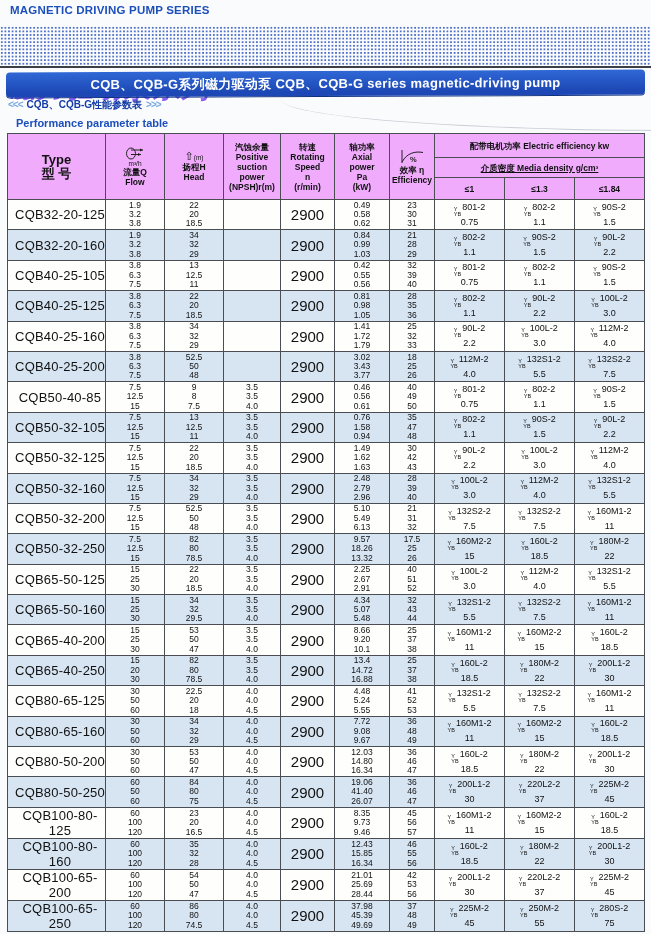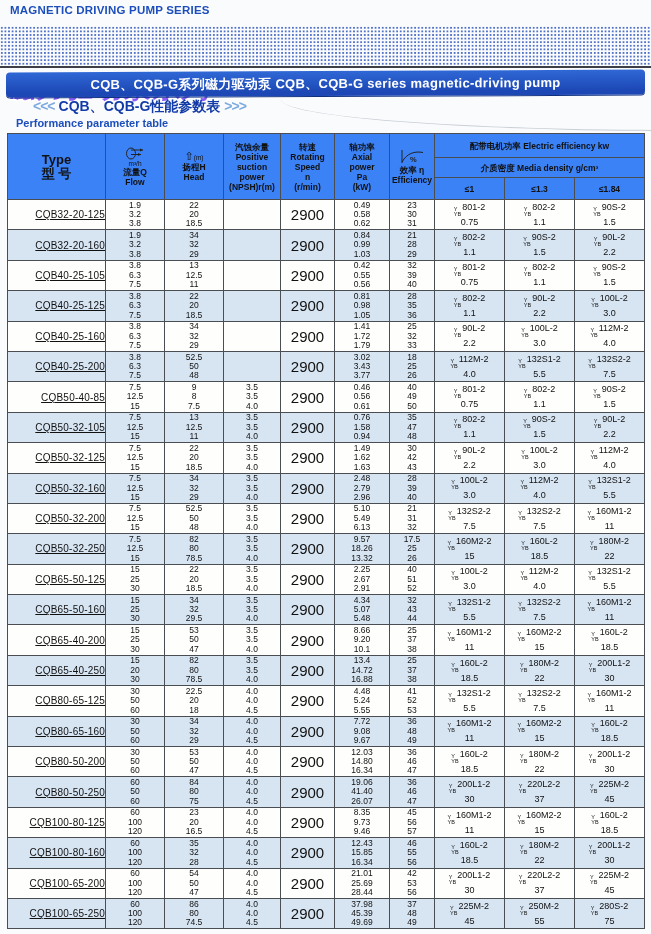--- a/index.html
+++ b/index.html
@@ -34,21 +34,21 @@
     background:linear-gradient(180deg,#2f68d6 0%,#1c47b4 85%);
     border-radius:4px;
     display:flex;align-items:center;justify-content:center;
     box-shadow:0 1px 0 #10307e;
     transform:skewY(-.25deg);
   }
   .blue-bar span{
     color:#fff;font-weight:bold;font-size:13px;letter-spacing:.3px;white-space:nowrap;
   }
   .section-head{
-    position:absolute;top:98px;left:8px;font-size:14px;font-weight:bold;white-space:nowrap;margin-left:25px;
+    position:absolute;top:98px;left:8px;font-size:10px;font-weight:bold;white-space:nowrap;
   }
   .section-head .arrows{color:#7ba9e0;letter-spacing:-1px;}
   .section-head .sec-title{color:#123ba8;margin:0 4px;}
   .section-sub{
     position:absolute;top:117px;left:8px;
     font-size:11px;font-weight:bold;color:#1c4ebc;padding-left:8px;
   }
   .deco-arc{
     position:absolute;top:96px;right:-30px;width:400px;height:34px;
     border-bottom:1.5px solid #c9ced6;
@@ -57,32 +57,32 @@
   }
   
   table.perf{
     position:absolute;top:133px;left:7px;width:637px;
     border-collapse:collapse;table-layout:fixed;
     background:#fefefd;
   }
   .perf th,.perf td{
     border:1px solid #4a4d52;padding:0;text-align:center;vertical-align:middle;
   }
-  .perf thead th{font-size:8.5px;line-height:10px;font-weight:bold;background:#3b82f6;}
+  .perf thead th{font-size:8.5px;line-height:10px;font-weight:bold;background:#f0abfc;}
   .perf thead .hline{display:block;}
   .hdr-icon{display:block;margin:1px auto 0;}
   .hdr-unit{font-size:6.5px;font-weight:normal;display:block;line-height:7px;}
   .up-arrow{font-size:11px;line-height:10px;font-weight:normal;}
   .type-th .hline{line-height:14px;font-size:13px;}
-  .density-row th{height:19px;}
+  .density-row th{height:19px;text-decoration:underline;}
   .limit-row th{height:21px;font-size:9px;}
   .group-th{height:23px;}
   tbody tr{height:30.4px;}
   tbody tr.shaded{background:#d7e5f3;}
-  td.c-type{text-align:right;padding-left:7px;font-size:10px;letter-spacing:.2px;text-decoration:underline;}
+  td.c-type{text-align:center;padding-left:7px;font-size:13px;letter-spacing:.2px;}
   td.c-num{font-size:8.5px;}
   .vline{line-height:9.4px;}
   td.c-speed{font-size:15px;}
   td.c-motor{font-size:9px;}
   .m-line{line-height:11px;white-space:nowrap;}
   .m-power{line-height:11px;}
   .yyb{display:inline-flex;flex-direction:column;align-items:flex-start;
        font-size:5.5px;line-height:5px;font-weight:normal;margin-right:1px;
        vertical-align:-1px;}
 </style>

